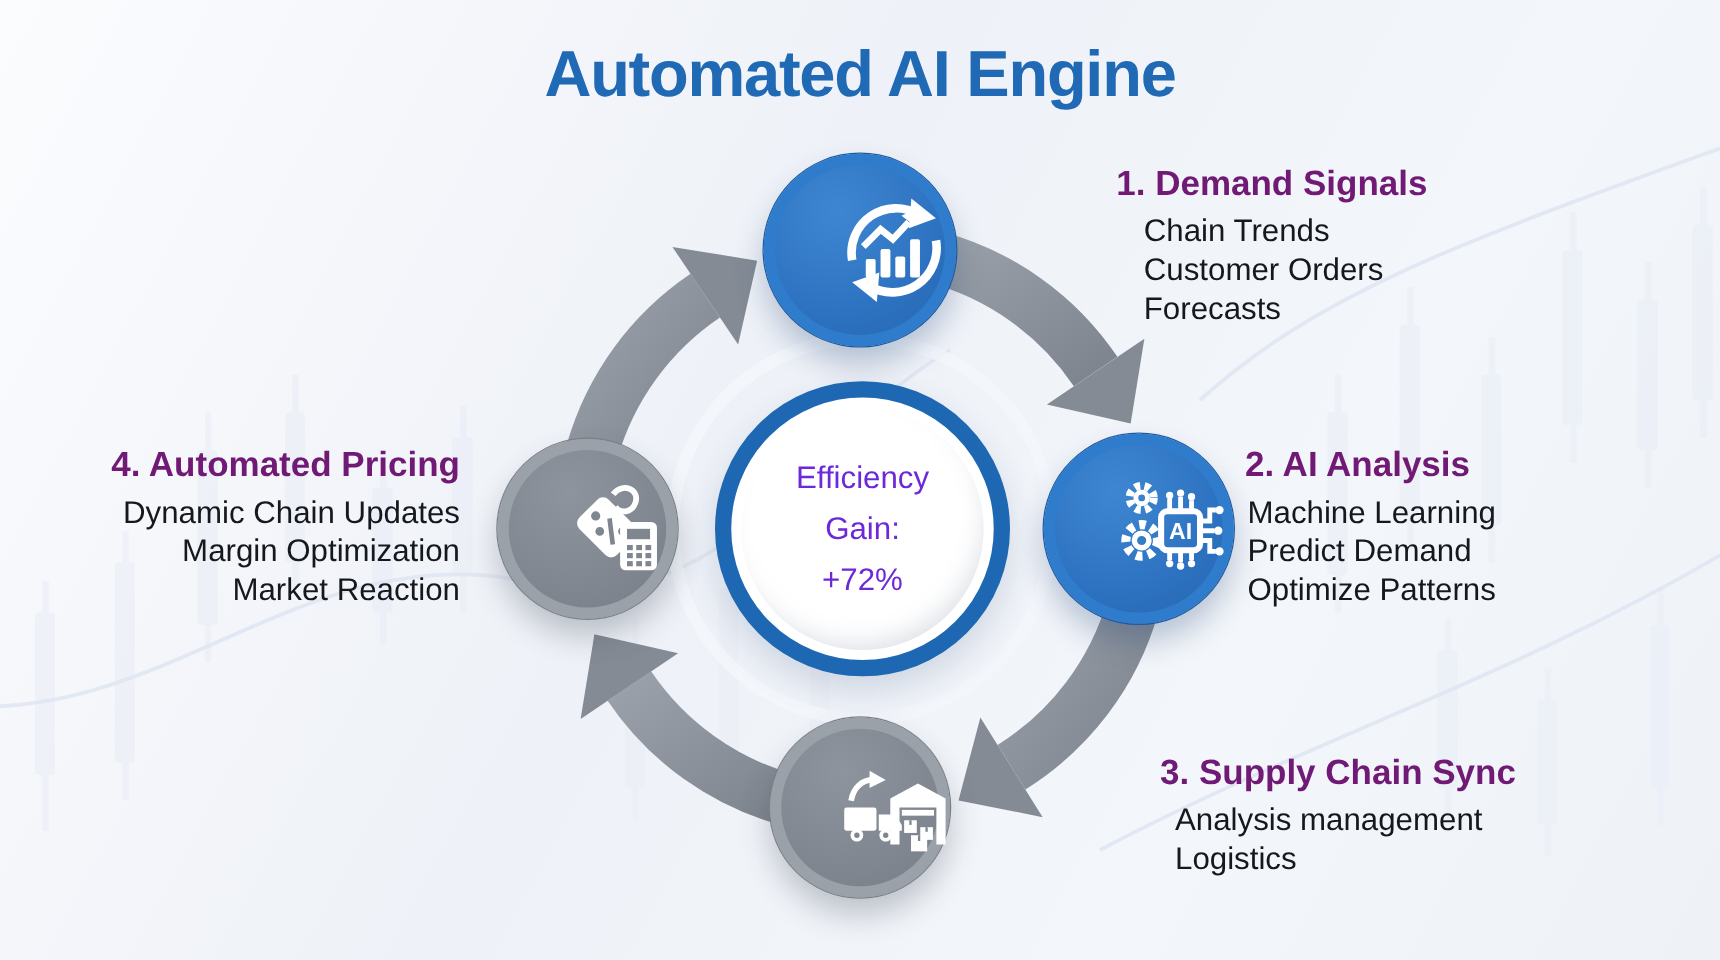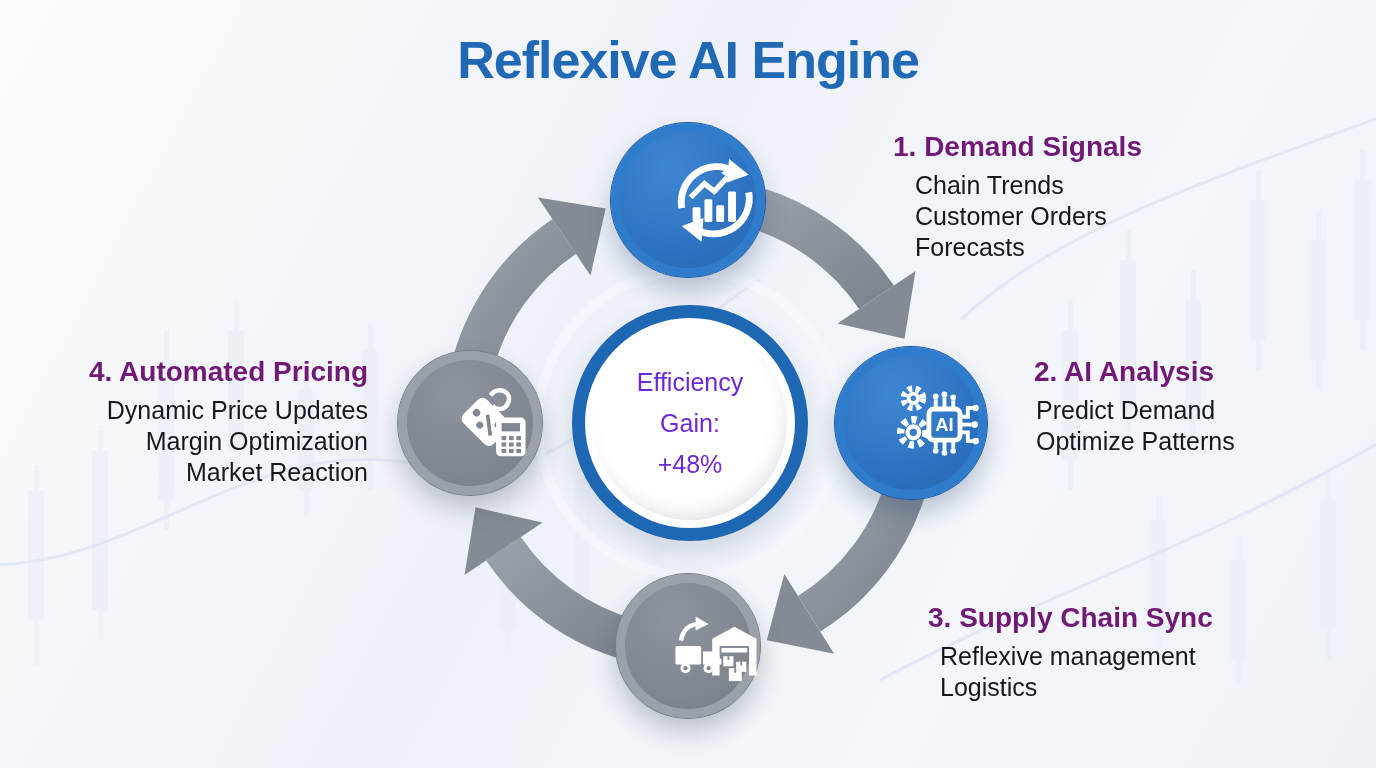--- a/index.html
+++ b/index.html
@@ -45,21 +45,21 @@
                inset -6px -12px 20px rgba(120,132,155,.25);
     display:flex; align-items:center; justify-content:center; text-align:center;
   }
   .center-text { font-size:25px; line-height:41px; font-weight:400; color:#6d28d9; }
 
   .step { position:absolute; color:#15181d; }
   .step .heading { display:block; font-size:28px; font-weight:800; color:#701a75; margin-bottom:7px; }
   .step .item { display:block; font-size:25px; line-height:31px; }
   .step-1 { left:893px;  top:131px; }
   .step-1 .item { padding-left:22px; }
-  .step-2 { left:1034px; top:356px; }
+  .step-2 { left:996px; top:356px; }
   .step-2 .item { padding-left:2px; }
   .step-3 { left:928px;  top:602px; }
   .step-3 .item { padding-left:12px; }
   .step-4 { right:1008px; top:356px; text-align:right; white-space:nowrap; }
 </style>
 </head>
 <body>
 
 <div class="canvas">
 
@@ -111,21 +111,21 @@
       </g>
     </g>
     <g fill="none" stroke="#dde5f1" stroke-width="3" opacity="0.8">
       <path d="M -20 565 C 140 570, 250 430, 420 465 S 640 350 760 280"></path>
       <path d="M 960 320 C 1060 230, 1180 190, 1400 110"></path>
       <path d="M 880 680 C 1050 590, 1220 540, 1400 430"></path>
     </g>
     <circle cx="690" cy="423" r="152" fill="none" stroke="#f3f6fb" stroke-width="10" opacity="0.9"></circle>
   </svg>
 
-  <div class="title">Reflexive AI Engine</div>
+  <div class="title">Automated AI Engine</div>
 
   <svg class="arrow-svg" viewBox="0 0 1376 768">
     <defs>
       <linearGradient id="ag" x1="0" y1="0" x2="1" y2="1">
         <stop offset="0" stop-color="#99a0a9"></stop>
           <stop offset="1" stop-color="#7e858f"></stop>
       </linearGradient>
     </defs>
     <g stroke="url(#ag)" stroke-width="42" fill="none">
       <path d="M 748.2 205.7 A 225 225 0 0 1 876.5 297.2"></path>
@@ -243,43 +243,44 @@
           <rect x="64" y="78" width="5" height="4.5"></rect>
           <rect x="72" y="78" width="5" height="4.5"></rect>
       </g>
     </svg>
   </div>
 
   <div class="center-circle">
     <div class="center-text">
       <span>Efficiency</span><br>
       <span>Gain:</span><br>
-      <span>+48%</span>
+      <span>+72%</span>
     </div>
   </div>
 
   <div class="step step-1">
     <span class="heading">1. Demand Signals</span>
     <span class="item">Chain Trends</span>
     <span class="item">Customer Orders</span>
     <span class="item">Forecasts</span>
   </div>
 
   <div class="step step-2">
     <span class="heading">2. AI Analysis</span>
+    <span class="item">Machine Learning</span>
     <span class="item">Predict Demand</span>
     <span class="item">Optimize Patterns</span>
   </div>
 
   <div class="step step-3">
     <span class="heading">3. Supply Chain Sync</span>
-    <span class="item">Reflexive management</span>
+    <span class="item">Analysis management</span>
     <span class="item">Logistics</span>
   </div>
 
   <div class="step step-4">
     <span class="heading">4. Automated Pricing</span>
-    <span class="item">Dynamic Price Updates</span>
+    <span class="item">Dynamic Chain Updates</span>
     <span class="item">Margin Optimization</span>
     <span class="item">Market Reaction</span>
   </div>
 
 </div>
 
 </body></html>

